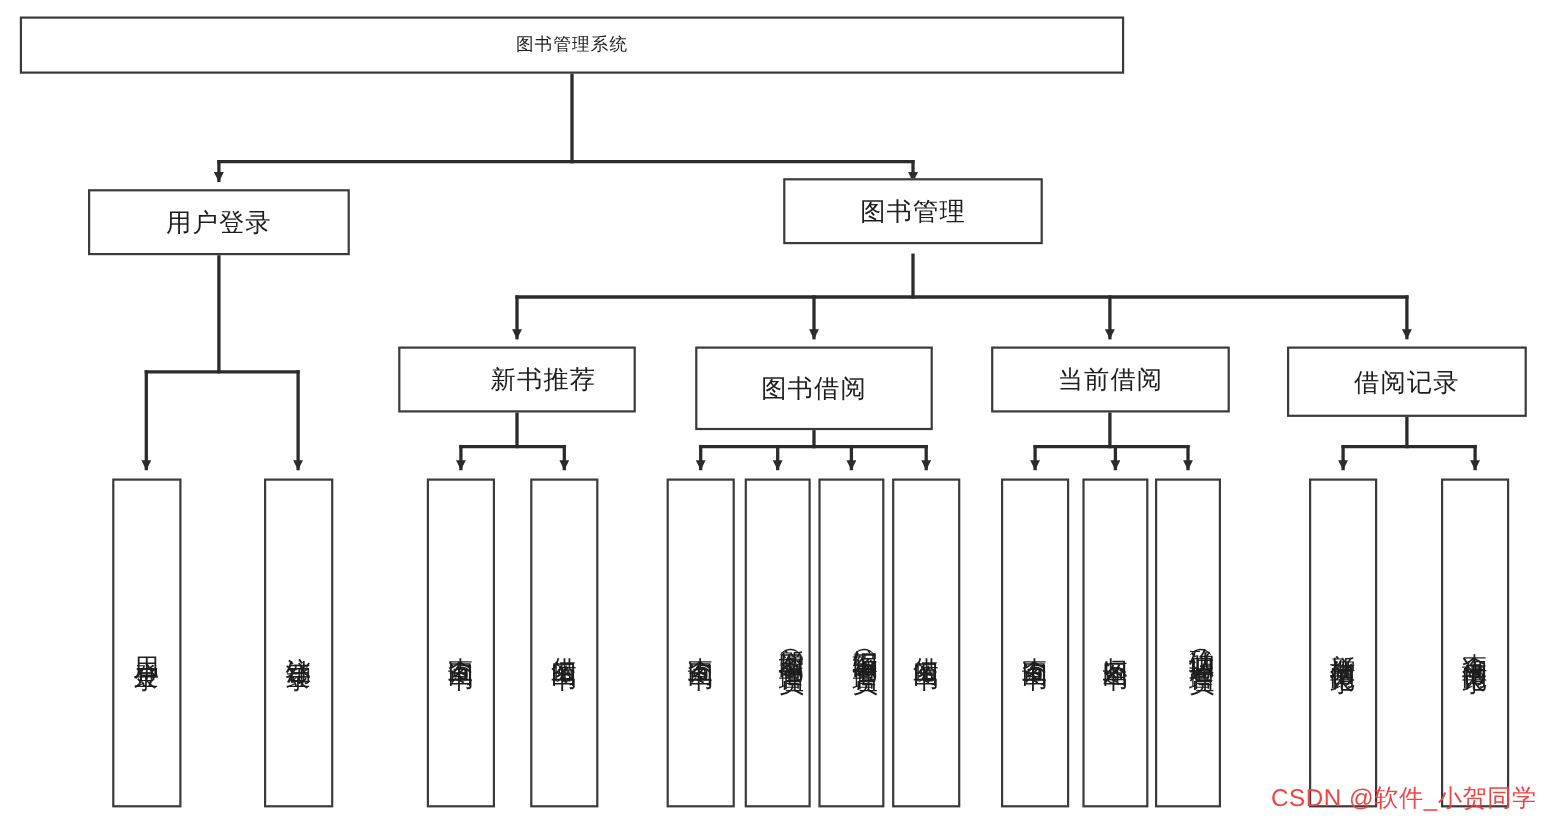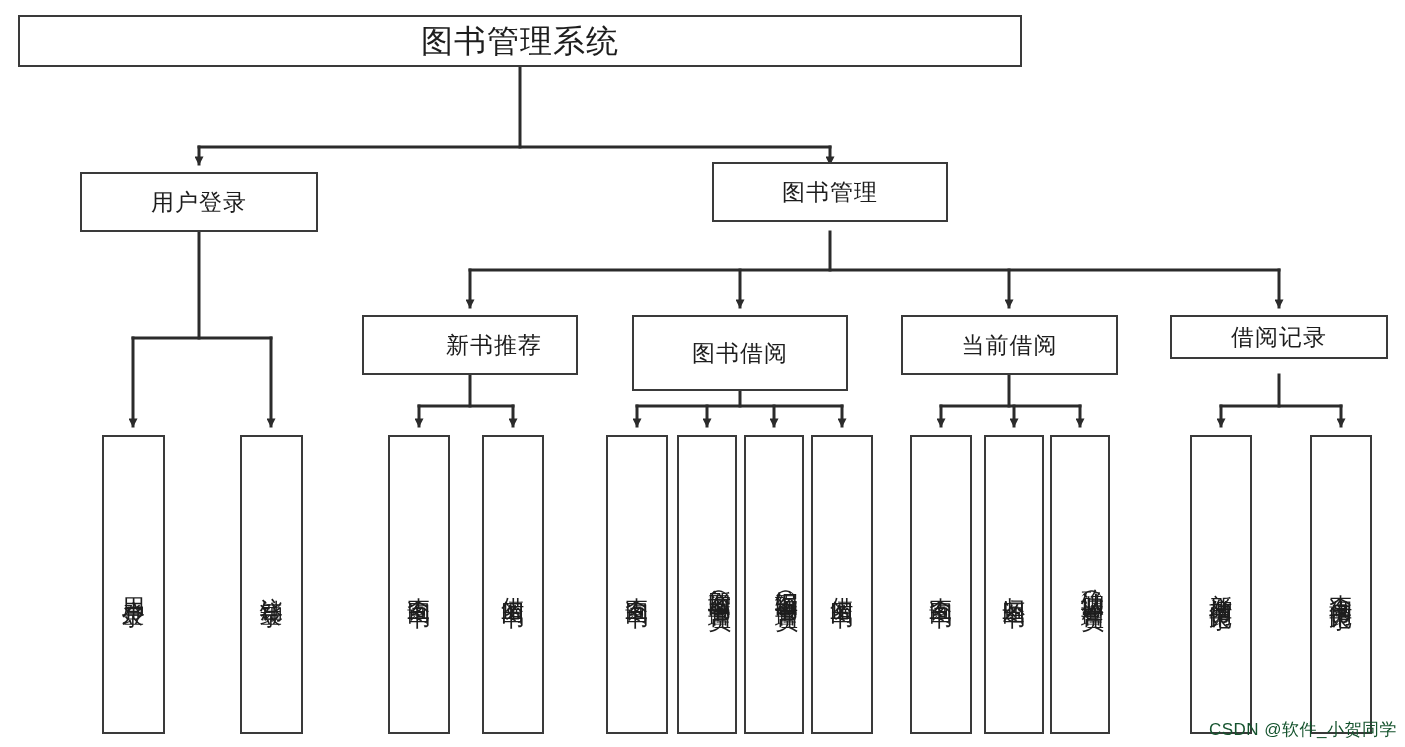--- a/index.html
+++ b/index.html
@@ -36,42 +36,42 @@
     justify-content: center;
     color: #1d1d1d;
     text-align: center;
   }
   .node.horiz {
     font-size: 23px;
     line-height: 1.15;
     letter-spacing: 1px;
   }
   .node.root {
-    font-size: 32px;
+    font-size: 16px;
   }
   .node.vert {
     writing-mode: vertical-rl;
     text-orientation: upright;
     font-size: 23px;
     line-height: 1.32;
     letter-spacing: 3px;
     padding: 6px 0;
   }
   .node.vert .vtext {
     writing-mode: vertical-rl;
     text-orientation: upright;
     display: block;
     white-space: normal;
   }
   .watermark {
     position: absolute;
     right: 8px;
     bottom: 6px;
-    font-size: 17px;
-    color: #14532d;
+    font-size: 22px;
+    color: #ef4444;
     letter-spacing: 0.5px;
     white-space: nowrap;
   }
 </style>
 </head>
 <body>
 
 <div id="canvas">
 
   <svg id="edges" viewBox="0 0 1405 747" xmlns="http://www.w3.org/2000/svg">
@@ -137,21 +137,21 @@
 
   <div class="node horiz" style="left:362px;top:315px;width:216px;height:60px;padding-left:48px;">
     <span>新书推荐</span>
   </div>
   <div class="node horiz" style="left:632px;top:315px;width:216px;height:76px;">
     <span>图书借阅</span>
   </div>
   <div class="node horiz" style="left:901px;top:315px;width:217px;height:60px;">
     <span>当前借阅</span>
   </div>
-  <div class="node horiz" style="left:1170px;top:315px;width:218px;height:44px;">
+  <div class="node horiz" style="left:1170px;top:315px;width:218px;height:64px;">
     <span>借阅记录</span>
   </div>
 
   <div class="node vert" style="left:102px;top:435px;width:63px;height:299px;">
     <span class="vtext">用户登录</span>
   </div>
   <div class="node vert" style="left:240px;top:435px;width:63px;height:299px;">
     <span class="vtext">注销登录</span>
   </div>
 

